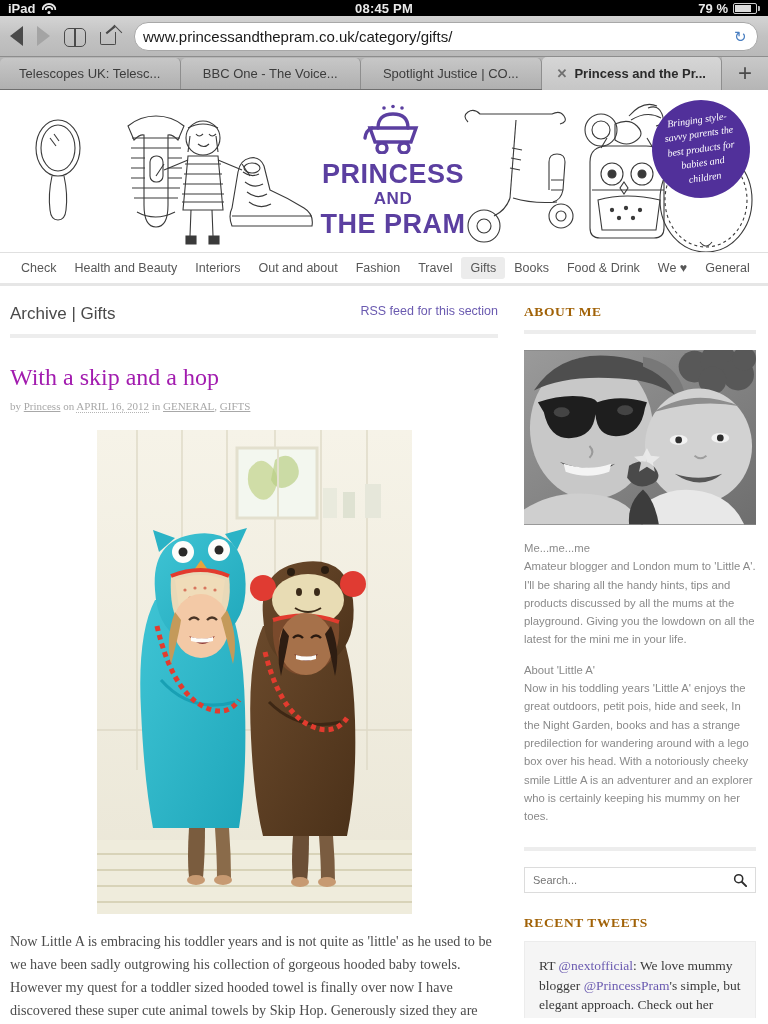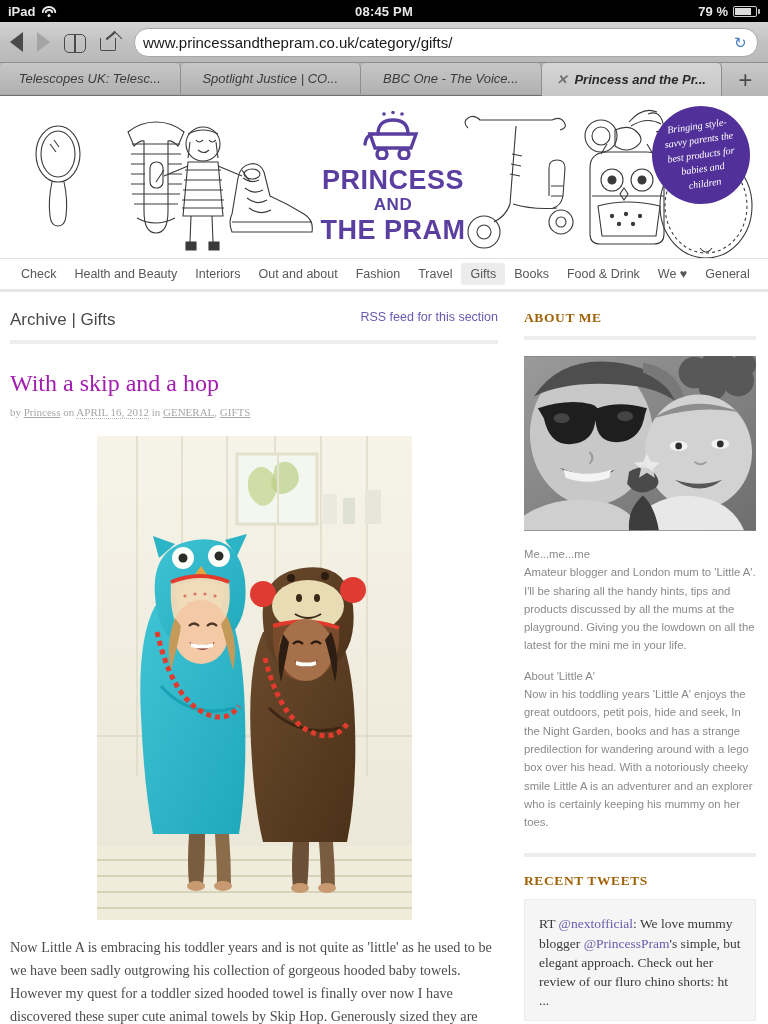--- a/index.html
+++ b/index.html
@@ -5,21 +5,21 @@
   * { box-sizing: border-box; margin: 0; padding: 0; }
   html, body {
     width: 768px; height: 1024px;
     overflow: hidden;
     font-family: "Liberation Sans", sans-serif;
     background: #ffffff;
   }
 
   
   .status-bar {
-    height: 22px; width: 100%;
+    height: 16px; width: 100%;
     background: #000;
     display: flex; align-items: center;
     padding: 0 8px;
     color: #e8e8e8;
     font-size: 13px; font-weight: bold;
     position: relative;
   }
   .status-left { display: flex; align-items: center; gap: 6px; }
   .wifi-icon { display: inline-block; width: 15px; height: 11px; position: relative; }
   .wifi-icon i {
@@ -93,23 +93,22 @@
   .search-bar {
     width: 212px; height: 29px; background: #fff; border: 1px solid #a8a8a8;
     border-radius: 14px; display: flex; align-items: center; padding: 0 12px;
   }
   .search-bar span { font-size: 15px; color: #a0a0a0; }
 
   
   .tab-bar {
     height: 33px; width: 100%;
     background: linear-gradient(to bottom, #b5b5b5, #a9a9a9);
-    display: flex; align-items: flex-start;
+    display: flex; align-items: center;
     border-bottom: 1px solid #6f6f6f;
-    font-style: italic;
   }
   .tab {
     flex: 1; height: 31px; display: flex; align-items: center; justify-content: center;
     gap: 7px; padding: 0 8px; min-width: 0;
     background: linear-gradient(to bottom, #c7c7c7, #b0b0b0);
     border-right: 1px solid #8e8e8e;
     border-top-left-radius: 5px; border-top-right-radius: 5px;
     font-size: 13px; color: #3c3c3c; cursor: pointer;
   }
   .tab.active {
@@ -279,24 +278,24 @@
     <span class="url-text">www.princessandthepram.co.uk/category/gifts/</span>
     <span class="reload-icon">↻</span>
   </div>
 </div>
 
 <div class="tab-bar">
   <div class="tab">
     <span class="tab-title">Telescopes UK: Telesc...</span>
   </div>
   <div class="tab">
+    <span class="tab-title">BBC One - The Voice...</span>
+  </div>
+  <div class="tab">
     <span class="tab-title">Spotlight Justice | CO...</span>
-  </div>
-  <div class="tab">
-    <span class="tab-title">BBC One - The Voice...</span>
   </div>
   <div class="tab active">
     <span class="tab-close">✕</span>
     <span class="tab-title">Princess and the Pr...</span>
   </div>
   <div class="tab-new">+</div>
 </div>
 
 <div class="page">
 
@@ -628,20 +627,27 @@
           <span>Amateur blogger and London mum to 'Little A'. I'll be sharing all the handy hints, tips and products discussed by all the mums at the playground. Giving you the lowdown on all the latest for the mini me in your life.</span>
         </p>
         <p>
           <span>About 'Little A'</span><br>
           <span>Now in his toddling years 'Little A' enjoys the great outdoors, petit pois, hide and seek, In the Night Garden, books and has a strange predilection for wandering around with a lego box over his head. With a notoriously cheeky smile Little A is an adventurer and an explorer who is certainly keeping his mummy on her toes.</span>
         </p>
       </div>
 
       <div class="search-widget">
         <div class="widget-rule"></div>
+        <div class="search-box">
+          <input type="text" placeholder="Search..." style="">
+          <svg class="mag-icon" viewBox="0 0 16 16">
+            <circle cx="6.5" cy="6.5" r="4.6" fill="none" stroke="#2e2e2e" stroke-width="1.8"></circle>
+            <path d="M10 10 L15 15" stroke="#2e2e2e" stroke-width="2.2" stroke-linecap="round"></path>
+          </svg>
+        </div>
       </div>
 
       <div>
         <div class="widget-title">RECENT TWEETS</div>
         <div class="tweets-box">
           <div class="tweet">
             <span>RT </span><a>@nextofficial</a><span>: We love mummy blogger </span><a>@PrincessPram</a><span>'s simple, but elegant approach. Check out her review of our fluro chino shorts: ht ...</span>
             
           </div>
 

